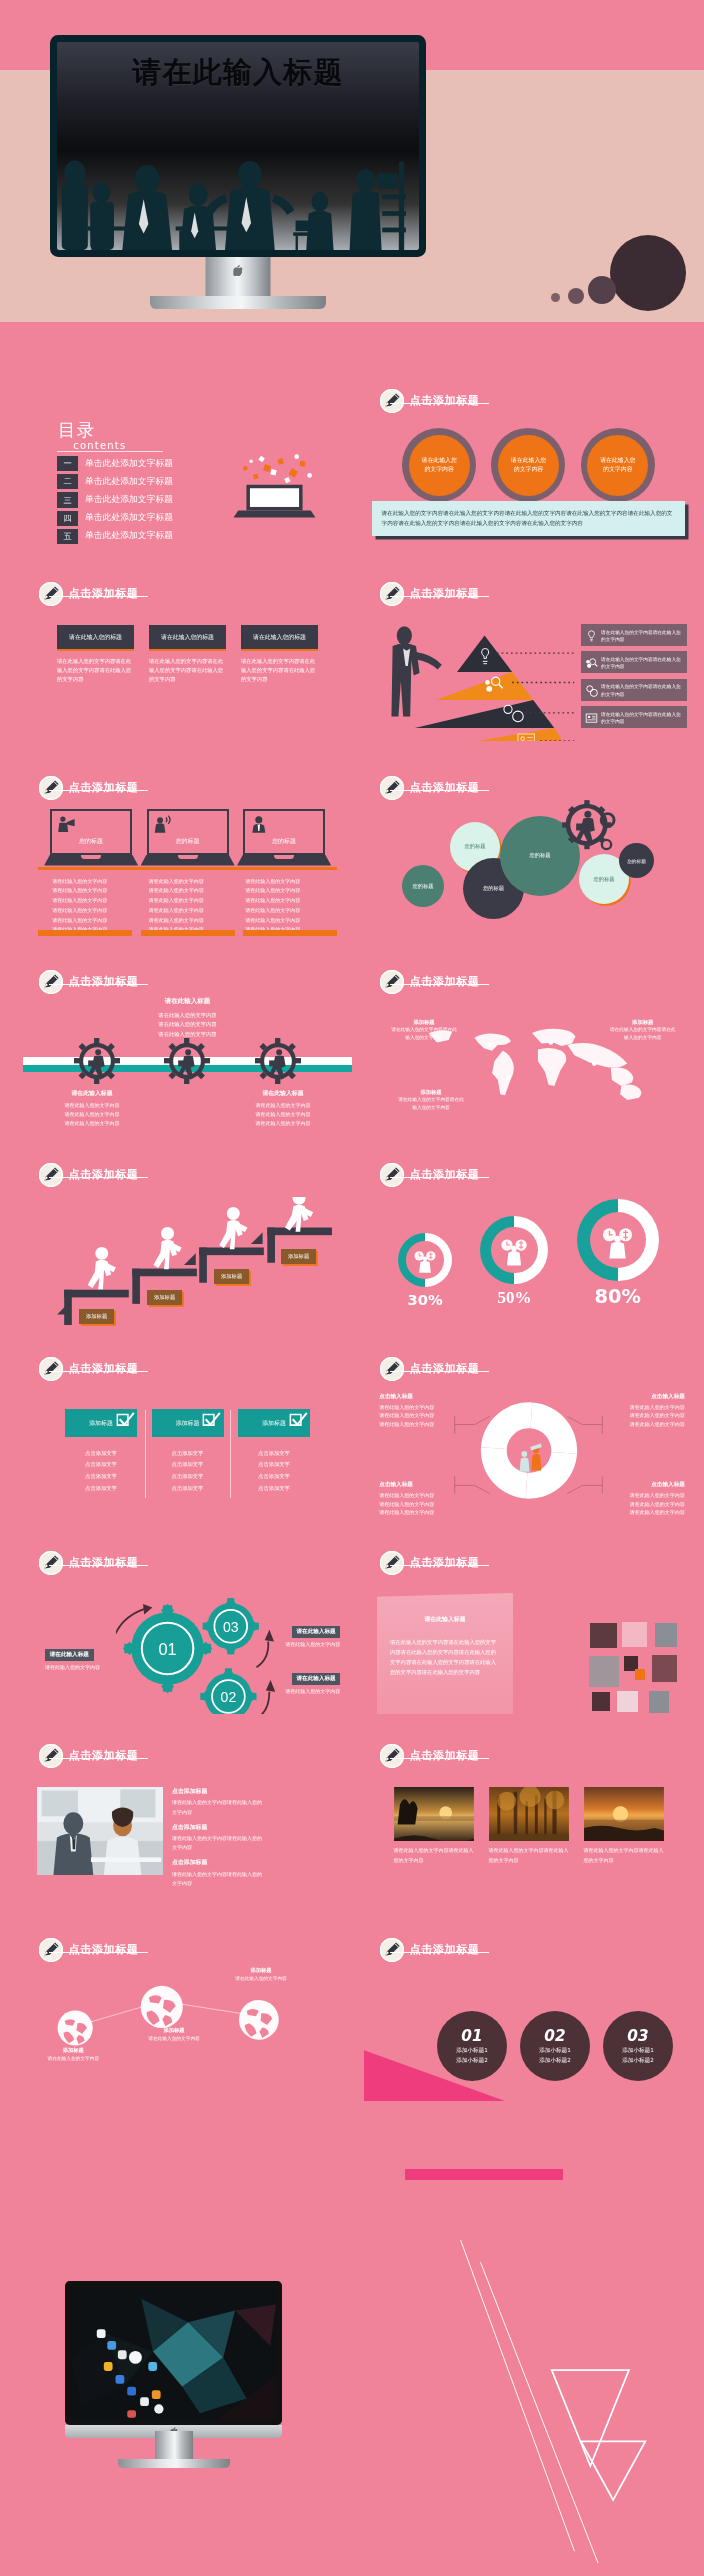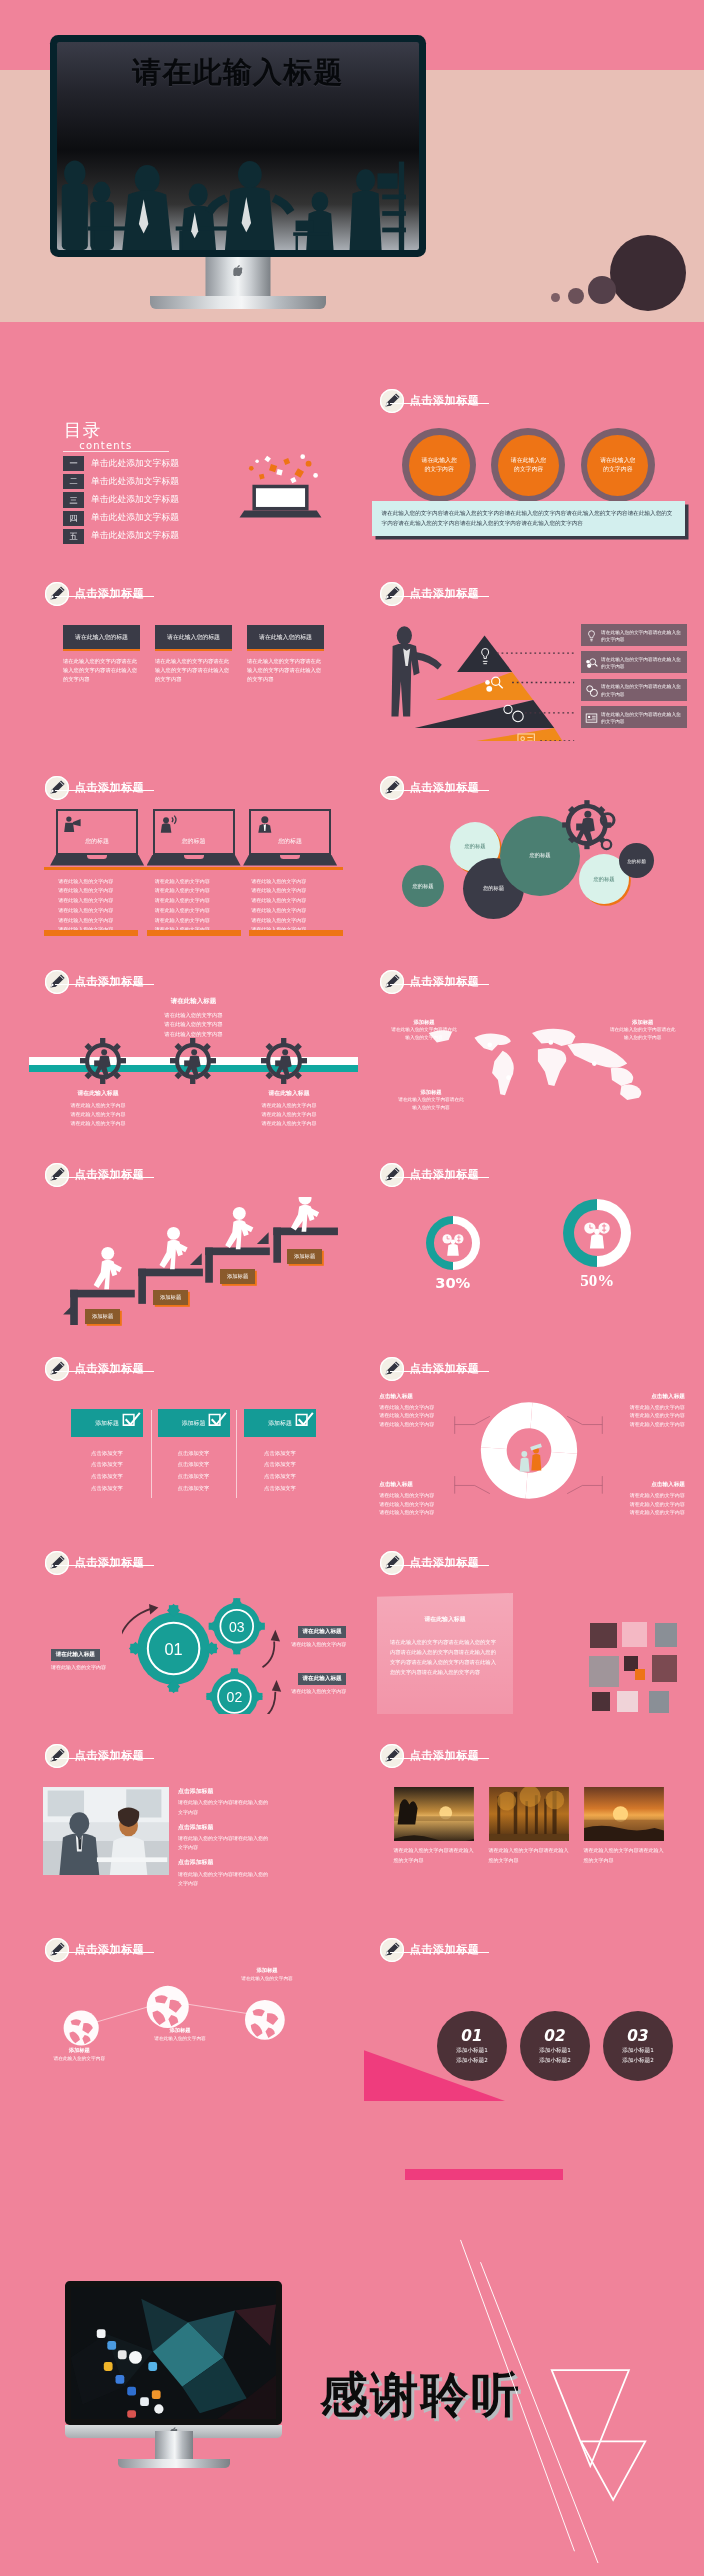--- a/index.html
+++ b/index.html
@@ -34,21 +34,21 @@
   .cover-info{position:absolute;left:452px;top:110px;color:#2c2c2c;font-size:12.3px;line-height:2.0;}
   .cover-info div{white-space:nowrap;}
   .blob{position:absolute;border-radius:50%;}
   .blob-a{right:17.6px;top:235px;width:76px;height:76px;background:#3b2b33;}
   .blob-b{right:88px;top:276px;width:28px;height:28px;background:#54404a;}
   .blob-c{right:120px;top:288px;width:16.4px;height:16.4px;background:#6b5159;}
   .blob-d{right:144px;top:293px;width:9.4px;height:9.4px;background:#7d5f66;}
 
   
   .slide{position:absolute;background:#f0839a;overflow:hidden;}
-  .sl-l{left:29px;width:329px;}
+  .sl-l{left:23px;width:329px;}
   .sl-r{left:364px;width:329px;}
   .sl{height:176px;}
 
   
   .sh{position:absolute;left:16.4px;top:13px;display:flex;align-items:center;height:23.5px;}
   .sh .pencil-badge{position:relative;width:23.5px;height:23.5px;border-radius:50%;
     background:#f3efe6;box-shadow:0 0 0 1.2px #fff inset;flex:0 0 auto;overflow:visible;}
   .sh .pencil-badge svg{position:absolute;left:2.3px;top:2.3px;}
   .sh .sh-text{margin-left:5.9px;color:#ffffff;font-size:11px;font-weight:bold;letter-spacing:0.6px;white-space:nowrap;}
   .sh-rule{position:absolute;left:26px;top:27px;width:94px;height:1.2px;background:#fff;}
@@ -795,20 +795,39 @@
               </g>
               <g stroke="#f0839a" stroke-width="1.4" fill="none">
                 <path d="M14 12 v5 h4"></path>
                 <path d="M34 11 v12 M31 14 h6 M31 20 h6"></path>
               </g>
             </svg>
         </div>
       </div>
       <div class="donut-pct" style="font-size:17px;font-family:Liberation Serif, serif;">50%</div>
     </div>
+    <div class="donut-col">
+      <div class="donut" style="width:82px;height:82px;background:conic-gradient(from 180deg,#18a09a 0 50%,#ffffff 50% 100%);">
+        <div class="hole" style="inset:13px;">
+          <svg width="39" height="39" viewBox="0 0 48 48">
+              <g fill="#fff">
+                <circle cx="14" cy="17" r="8" opacity=".95"></circle>
+                <circle cx="34" cy="17" r="8" opacity=".95"></circle>
+                <circle cx="24" cy="22" r="4"></circle>
+                <path d="M16 28 q8 -5 16 0 l2 18 h-20z"></path>
+              </g>
+              <g stroke="#f0839a" stroke-width="1.4" fill="none">
+                <path d="M14 12 v5 h4"></path>
+                <path d="M34 11 v12 M31 14 h6 M31 20 h6"></path>
+              </g>
+            </svg>
+        </div>
+      </div>
+      <div class="donut-pct" style="font-size:19.4px;">80%</div>
+    </div>
   </div>
 </section>
 
 <section class="slide sl-l sl" style="top:1344px;">
   <div class="sh">
     <span class="pencil-badge">
         <svg width="19" height="19" viewBox="0 0 32 32">
           <path d="M4 26 L7 19 L22 4 L28 10 L13 25 Z" fill="#32343f"></path>
           <path d="M4 26 L7 19 L10 22 Z" fill="#fff"></path>
           <path d="M20 6 L26 12" stroke="#fff" stroke-width="1.6"></path>
@@ -1293,21 +1312,20 @@
     </div>
     <div class="ty-chin">
       <svg style="position:absolute;left:50%;transform:translateX(-50%);top:1.8px;" width="7.6" height="8.8" viewBox="0 0 16 18">
         <path fill="#60656a" d="M11 0c.2 1.4-.4 2.6-1.2 3.4-.8.9-2 1.5-3 1.4-.2-1.3.4-2.6 1.2-3.4C8.9.6 10.2 0 11 0zm3.6 13.2c-.5 1.1-.7 1.6-1.3 2.6-.9 1.4-2.1 3.1-3.6 3.1-1.3 0-1.7-.8-3.5-.8s-2.2.8-3.5.9c-1.5 0-2.6-1.5-3.5-2.9C-.6 12.4-.8 8.6.8 6.5c1.1-1.5 2.8-2.3 4.4-2.3 1.6 0 2.7.9 4 .9 1.3 0 2.1-.9 4-.9 1.4 0 2.9.8 3.9 2.1-3.4 1.9-2.9 6.8-.5 6.9z"></path>
       </svg>
     </div>
     <div class="ty-neck"></div>
     <div class="ty-base"></div>
   </div>
 
-  <div class="ty-text">感谢聆听</div>
 
   <svg class="ty-tri" width="117" height="194" viewBox="0 0 200 330">
     <polygon points="20,42 152,42 86,206" fill="none" stroke="#ffffff" stroke-width="3"></polygon>
     <polygon points="70,164 180,164 125,264" fill="none" stroke="#ffffff" stroke-width="3"></polygon>
   </svg>
   <svg style="position:absolute;right:59px;top:65px;" width="188" height="329" viewBox="0 0 320 560">
     <g stroke="#ffffff" stroke-width="1.6" fill="none">
         <path d="M6 10 L200 540"></path>
         <path d="M40 48 L240 560"></path>
       </g>

